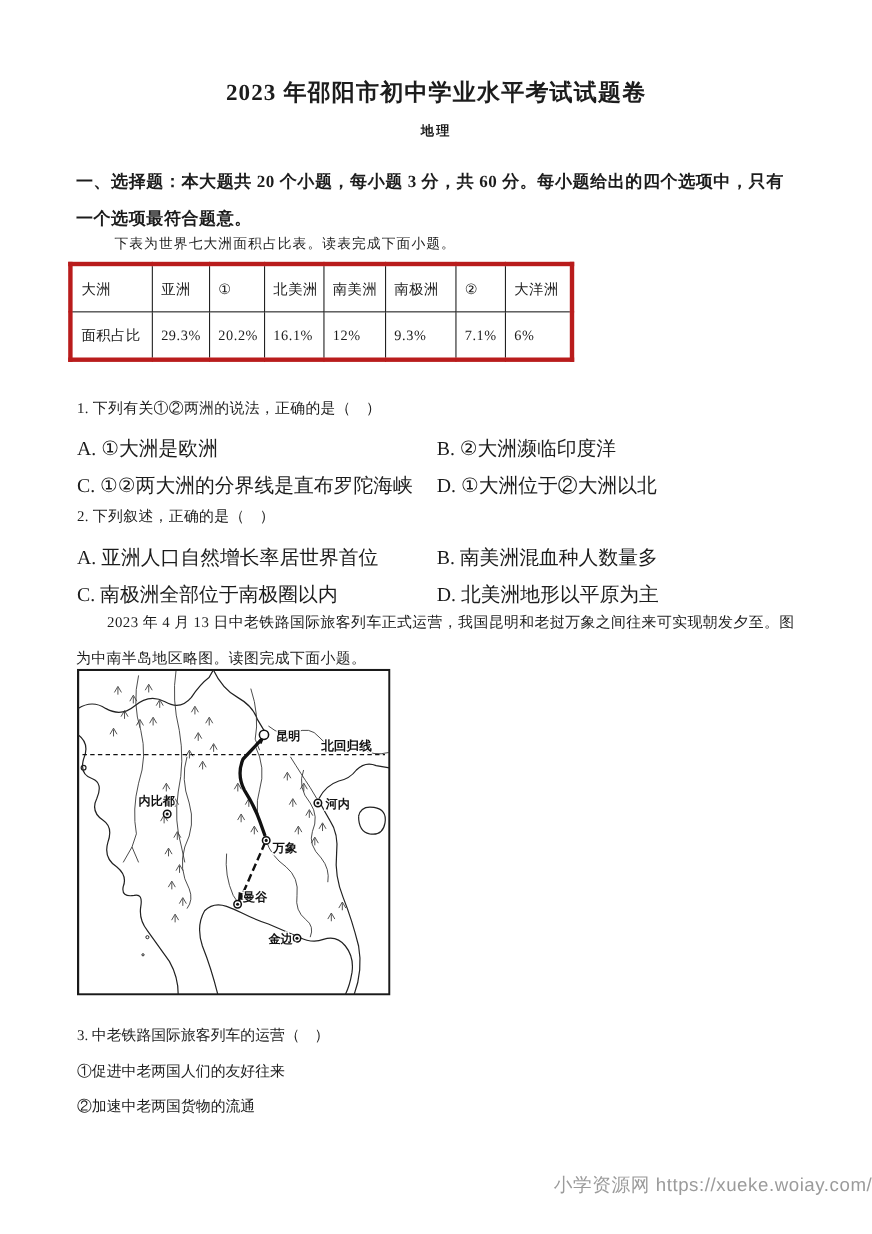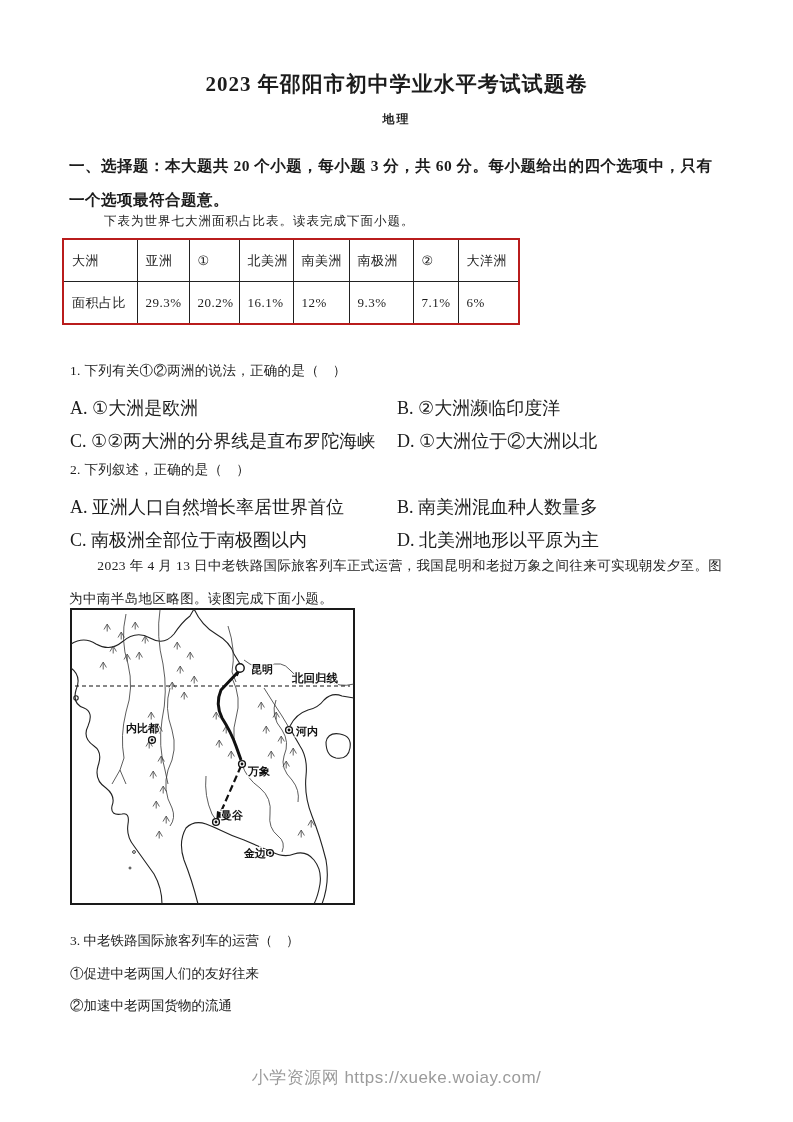--- a/index.html
+++ b/index.html
@@ -9,30 +9,30 @@
     overflow:hidden;
   }
   .abs{position:absolute;}
   .title{top:70px;left:0;width:793px;text-align:center;font-size:21px;font-weight:bold;letter-spacing:1px;}
   .subject{top:111px;left:0;width:793px;text-align:center;font-size:12px;font-weight:bold;letter-spacing:2px;}
   .section-head{top:149px;left:69px;width:658px;font-size:15.5px;font-weight:bold;line-height:34px;letter-spacing:0.5px;}
   .table-intro{top:213px;left:104px;font-size:12.5px;letter-spacing:1px;}
   .cont-table{top:238px;left:62px;}
   table{border-collapse:collapse;table-layout:fixed;font-size:13px;}
   td{border:1px solid #222;height:41px;padding:0 0 0 8px;vertical-align:middle;letter-spacing:0.5px;}
-  table{border:2px solid #b91c1c;}
+  table{border:4px solid #b91c1c;}
   .qline{font-size:13.5px;letter-spacing:0.3px;white-space:nowrap;}
   .optrow{font-size:18px;white-space:nowrap;}
   .opt-left{position:absolute;left:0;}
   .opt-right{position:absolute;left:327px;}
   .optwrap{position:absolute;left:70px;width:660px;height:20px;}
   .passage{top:549px;left:69px;width:659px;font-size:13.5px;line-height:33px;text-indent:2.1em;letter-spacing:0.4px;}
   .mapbox{top:608px;left:70px;text-align:center;}
   .q3block{top:925px;left:70px;font-size:13.5px;line-height:32.5px;}
-  .footer{top:1066px;left:0;width:793px;text-align:center;
+  .footer{top:1066px;left:0;width:793px;text-align:right;
     font-family:"Liberation Sans","DejaVu Sans",sans-serif;font-size:17px;color:#9b9b9b;letter-spacing:0.5px;}
   svg text{font-family:"Liberation Serif","DejaVu Serif",serif;font-weight:bold;fill:#111;
     paint-order:stroke;stroke:#fff;stroke-width:2.5px;}
 </style>
 </head>
 <body>
 
 <div class="page">
 
   <div class="abs title">2023 年邵阳市初中学业水平考试试题卷</div>

